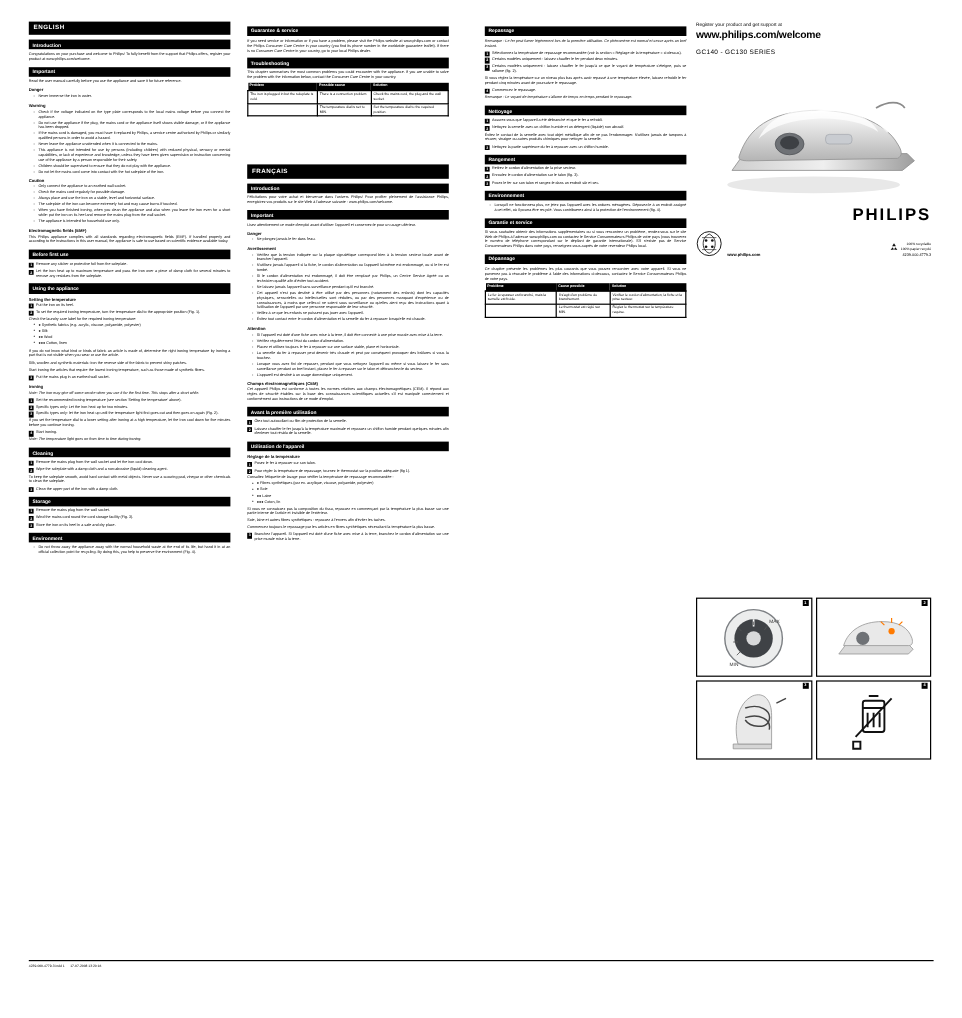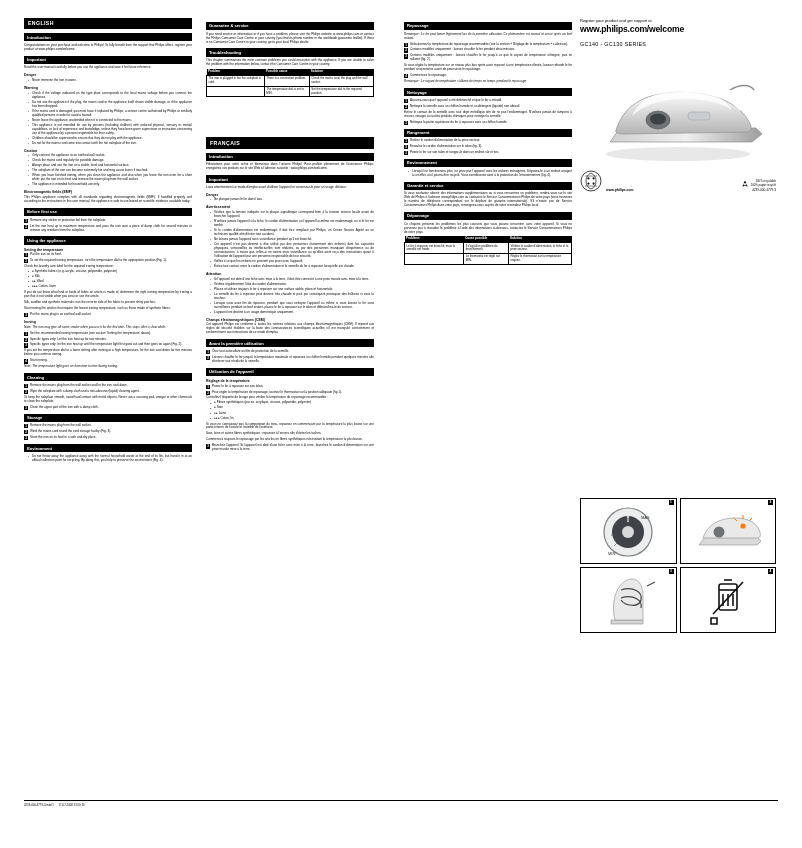--- a/index.html
+++ b/index.html
@@ -360,20 +360,21 @@
         <path d="M36 76 C44 52 62 40 96 38 C130 37 158 48 168 66 C172 72 172 76 168 78 L44 80 C38 80 35 79 36 76 Z" fill="url(#body)" stroke="#9a9a9a" stroke-width="0.8"></path>
         <path d="M52 62 C60 44 80 36 104 36 C128 36 146 44 152 56 C140 48 120 44 100 45 C78 46 62 52 52 62 Z" fill="#ffffff" opacity="0.75"></path>
         <ellipse cx="78" cy="66" rx="12" ry="9" fill="#6f7276" stroke="#4d5054" stroke-width="0.6"></ellipse>
         <ellipse cx="78" cy="65" rx="8" ry="5.6" fill="#3d4044"></ellipse>
         <path d="M96 40 C120 34 146 40 160 56" fill="none" stroke="#ffffff" stroke-width="1.6" opacity="0.8"></path>
         <path d="M150 36 C160 30 170 30 174 36" fill="none" stroke="#8b8b8b" stroke-width="1.4"></path>
         <rect x="108" y="58" width="22" height="8" rx="3" fill="#c9ccd1" stroke="#9aa0a6" stroke-width="0.5"></rect>
       </svg>
     </div>
 
+    <div class="philips">PHILIPS</div>
 
     <div class="logorow">
       <div>
         <svg width="22" height="22" viewBox="0 0 22 22">
           <circle cx="11" cy="11" r="10" fill="none" stroke="#111" stroke-width="0.8"></circle>
           <path d="M11 3 C7 5 6 8 6 11 C6 15 8 18 11 19 C14 18 16 15 16 11 C16 8 15 5 11 3 Z" fill="none" stroke="#111" stroke-width="0.7"></path>
           <circle cx="8.4" cy="8.4" r="1.1" fill="#111"></circle>
             <circle cx="13.6" cy="8.4" r="1.1" fill="#111"></circle>
           <circle cx="8.4" cy="13.6" r="1.1" fill="#111"></circle>
             <circle cx="13.6" cy="13.6" r="1.1" fill="#111"></circle>

